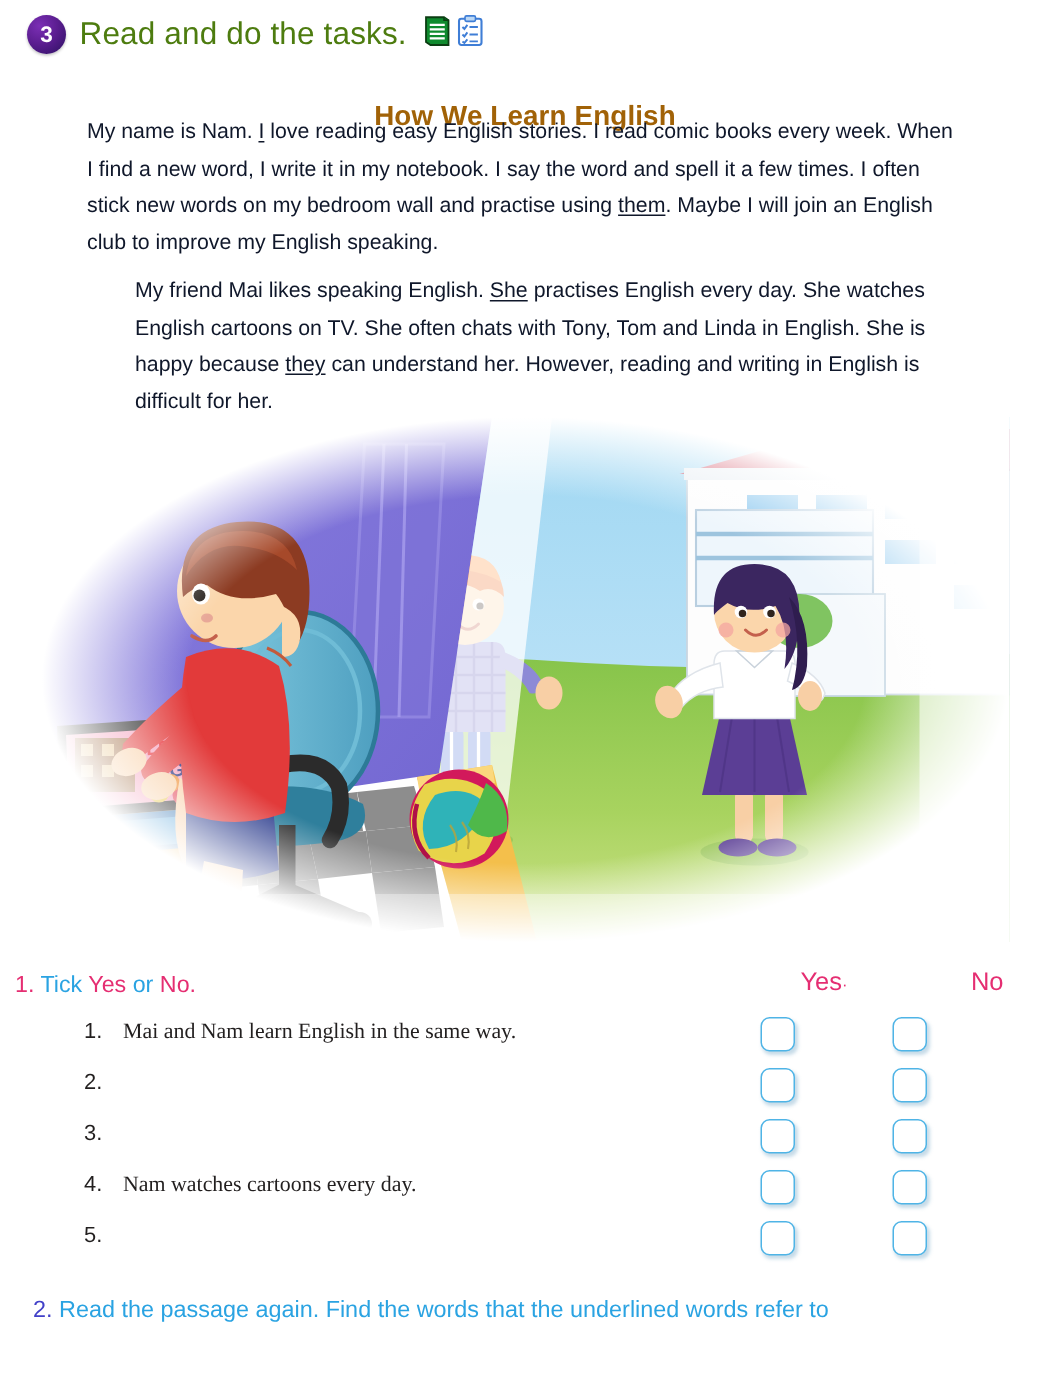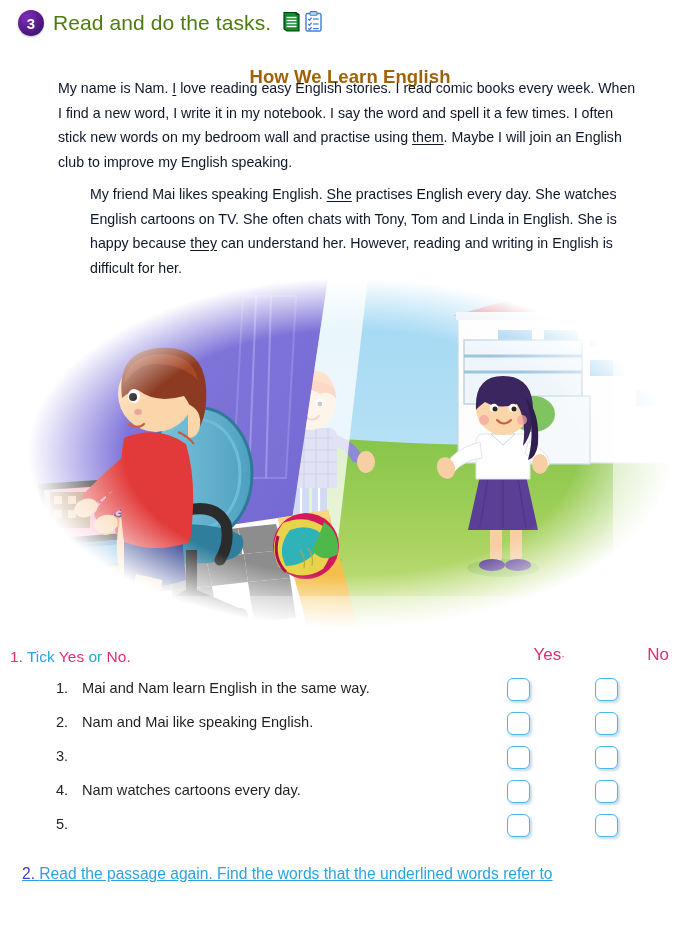--- a/index.html
+++ b/index.html
@@ -124,21 +124,21 @@
     font-size: 14.6px;
     color: #221f1f;
   }
   .qrow {
     display: flex;
     align-items: flex-start;
     height: 34px;
     line-height: 20px;
   }
   .qnum { width: 26px; flex: 0 0 auto; }
-  .qtxt { flex: 1 1 auto; }
+  .qtxt { flex: 1 1 auto; font-family: Liberation Serif, serif; }
 
   .boxes {
     position: absolute;
     top: 678px;
     left: 0;
     width: 700px;
   }
   .boxrow {
     position: relative;
     height: 34px;
@@ -159,21 +159,20 @@
 
   
   .t2 {
     position: absolute;
     left: 22px;
     top: 862px;
     width: 640px;
     font-size: 15.6px;
     line-height: 23px;
     color: #2aa3e2;
-    text-decoration: underline;
   }
   .t2 .n2 { color: #4140c8; font-weight: normal; }
   .t2 .indent { display: inline-block; padding-left: 14px; }
   .t2 em { font-style: italic; }
 </style>
 </head>
 <body>
 
 <div class="task-header">
   <div class="num-badge">3</div>
@@ -499,21 +498,20 @@
 </div>
 <div class="col-head no">No</div>
 
 <div class="qlist">
   <div class="qrow">
     <span class="qnum">1.</span>
     <span class="qtxt">Mai and Nam learn English in the same way.</span>
   </div>
   <div class="qrow">
     <span class="qnum">2.</span>
-    <span class="qtxt">Nam and Mai like speaking English.</span>
   </div>
   <div class="qrow">
     <span class="qnum">3.</span>
   </div>
   <div class="qrow">
     <span class="qnum">4.</span>
     <span class="qtxt">Nam watches cartoons every day.</span>
   </div>
   <div class="qrow">
     <span class="qnum">5.</span>

